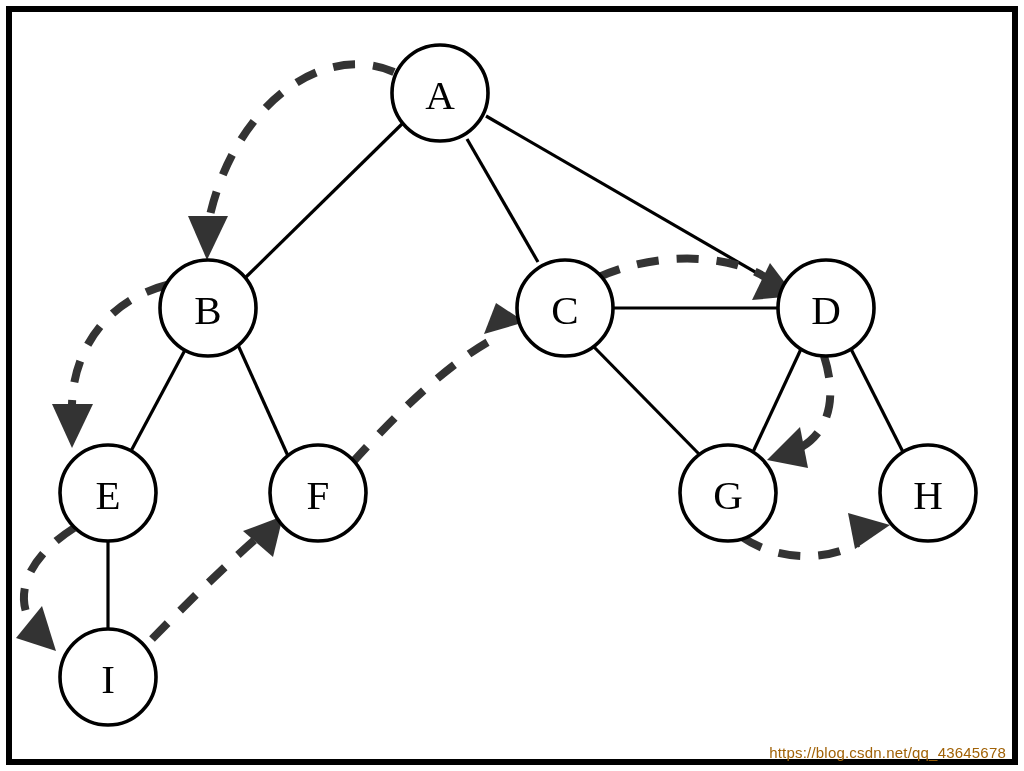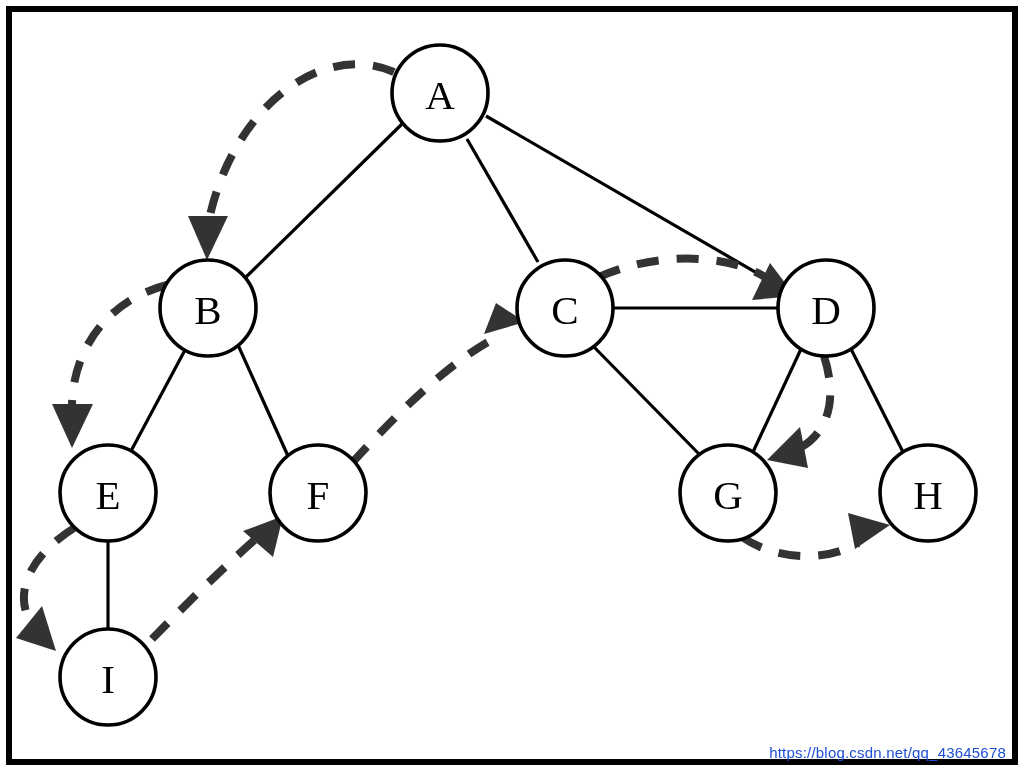--- a/index.html
+++ b/index.html
@@ -61,21 +61,21 @@
     text-anchor: middle;
     dominant-baseline: central;
     user-select: none;
   }
   .watermark-text {
     position: absolute;
     right: 18px;
     bottom: 10px;
     font-family: "Liberation Sans", sans-serif;
     font-size: 15px;
-    color: #1d4ed8;
+    color: #a16207;
     letter-spacing: 0.2px;
     white-space: nowrap;
     user-select: none;
   }
 </style>
 </head>
 <body>
 
 <div id="canvas">
 

